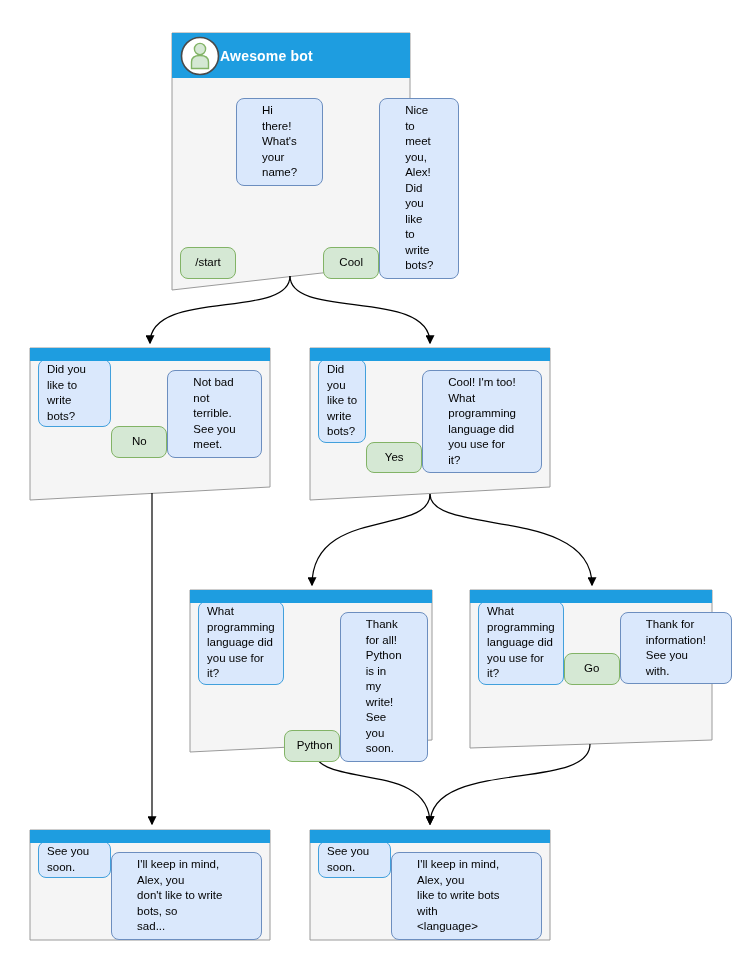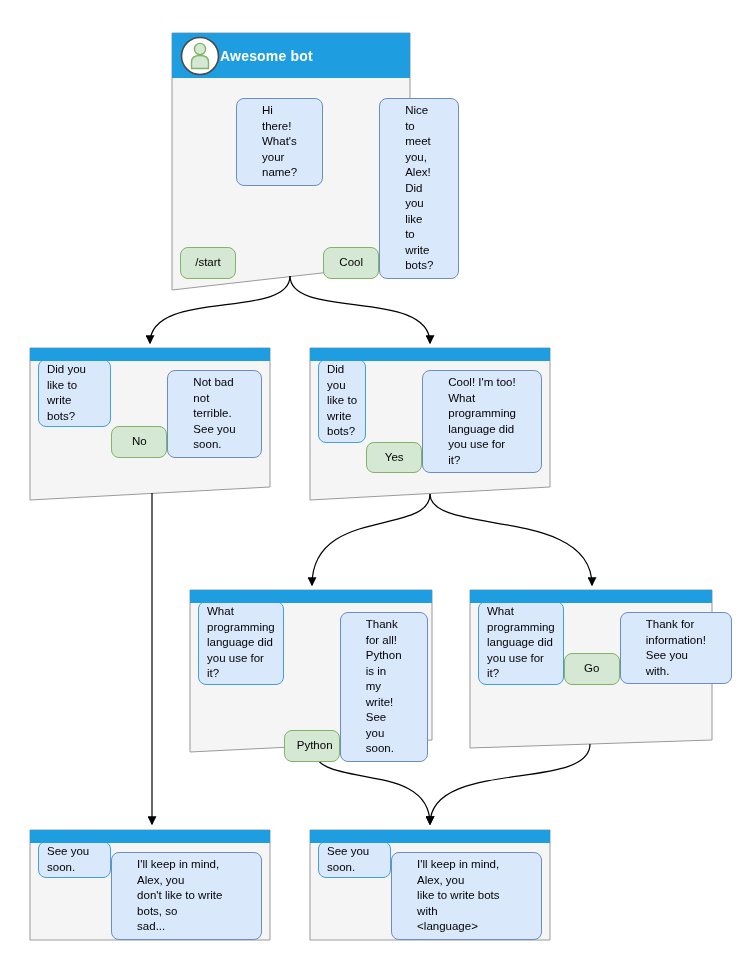--- a/index.html
+++ b/index.html
@@ -78,21 +78,21 @@
 Did you like to write bots?</div>
     </div>
   </div>
 
   <div class="window" style="left:30px;top:348px;width:240px;height:139px">
     <div class="header-sm"></div>
     <div class="messages">
       <div class="bubble context">Did you like to write bots?</div>
       <div class="bubble user">No</div>
       <div class="bubble bot">Not bad not terrible.
-See you soon.</div>
+See you meet.</div>
     </div>
   </div>
 
   <div class="window" style="left:310px;top:348px;width:240px;height:139px">
     <div class="header-sm"></div>
     <div class="messages">
       <div class="bubble context">Did you like to write bots?</div>
       <div class="bubble user">Yes</div>
       <div class="bubble bot">Cool! I'm too!
 What programming

